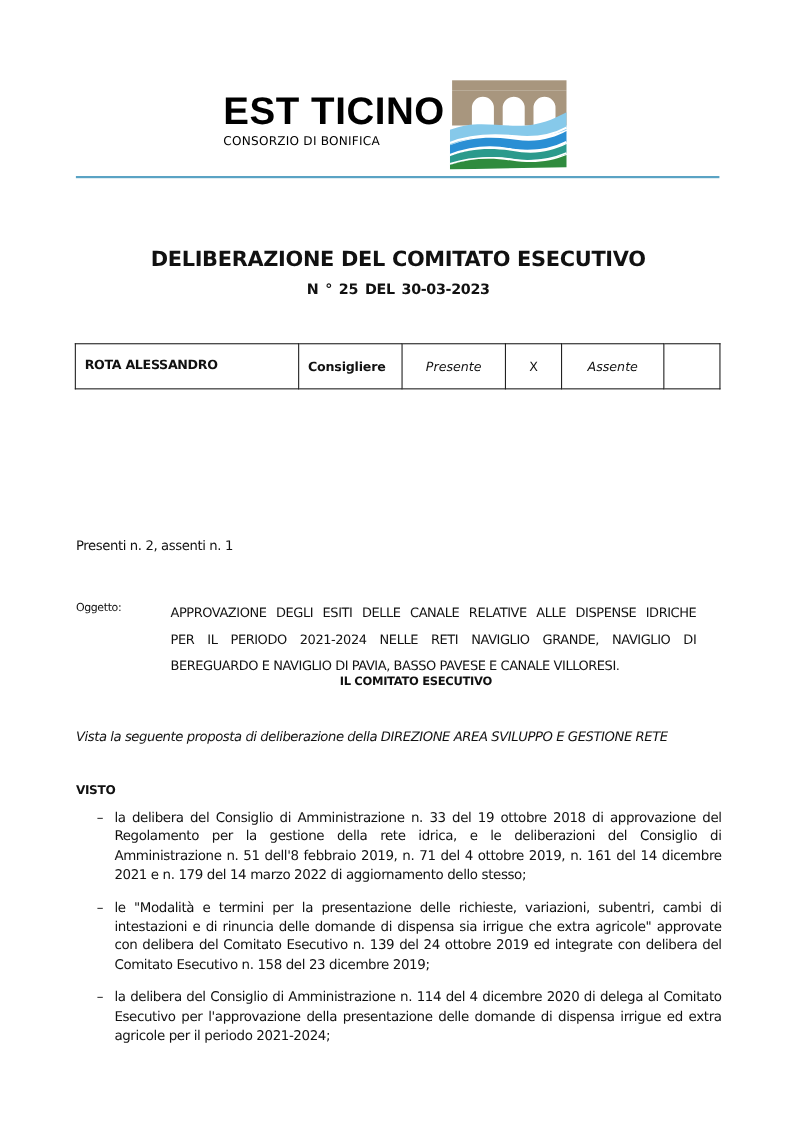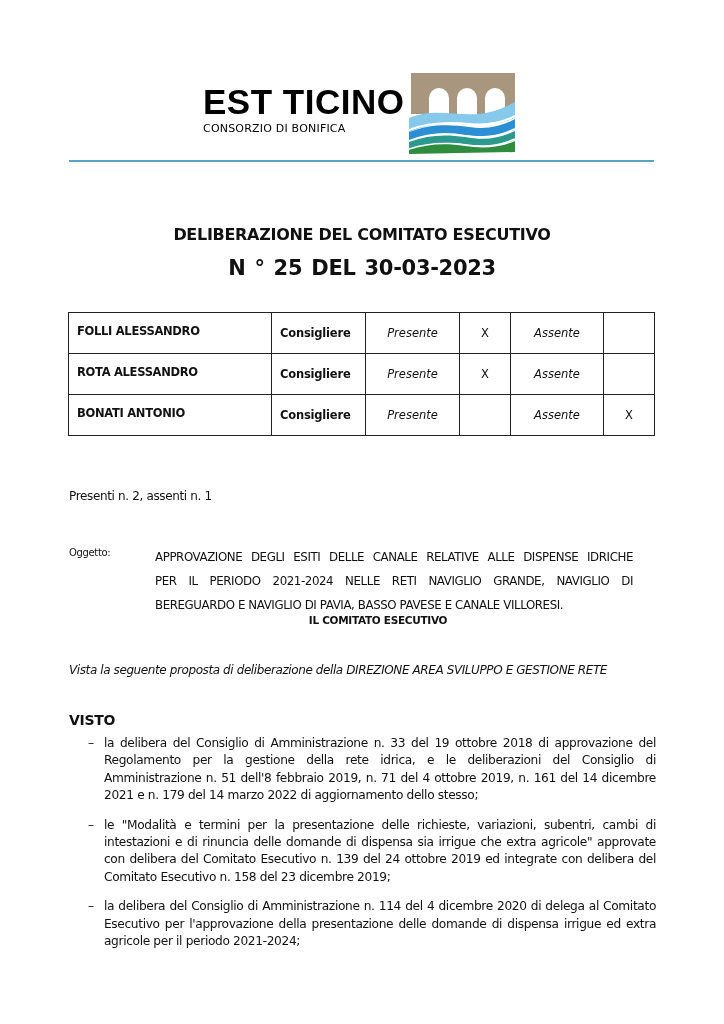--- a/index.html
+++ b/index.html
@@ -58,25 +58,25 @@
     }
 
     
     .title {
       position: absolute;
       left: 0;
       width: 724px;
       text-align: center;
       font-family: "DejaVu Sans", sans-serif;
       font-weight: bold;
-      font-size: 16px;
+      font-size: 19px;
       letter-spacing: -0.3px;
     }
     .title1 { top: 225px; }
-    .title2 { top: 256px; font-size: 21px; word-spacing: 2px; }
+    .title2 { top: 256px; font-size: 13px; word-spacing: 2px; }
 
     
     .att-table {
       position: absolute;
       left: 68px;
       top: 312px;
       border-collapse: collapse;
       font-family: "DejaVu Sans", sans-serif;
       font-size: 11.5px;
     }
@@ -162,21 +162,21 @@
       top: 663px;
       font-style: italic;
       font-size: 12px;
       letter-spacing: -0.4px;
       white-space: nowrap;
     }
     .visto {
       left: 69px;
       top: 712px;
       font-weight: bold;
-      font-size: 14px;
+      font-size: 11px;
       letter-spacing: -0.3px;
     }
 
     .list {
       position: absolute;
       left: 88px;
       top: 735px;
       width: 568px;
     }
     .list-item {
@@ -227,42 +227,26 @@
 </div>
 
 <div class="separator"></div>
 
 <div class="title title1">DELIBERAZIONE DEL COMITATO ESECUTIVO</div>
 <div class="title title2">N ° 25 DEL  30-03-2023</div>
 
 <table class="att-table">
   <tbody>
     <tr>
-      <td class="name">FOLLI ALESSANDRO</td>
-      <td class="role">Consigliere</td>
-      <td class="pres">Presente</td>
-      <td class="mark">X</td>
-      <td class="ass">Assente</td>
-      <td class="mark2"></td>
-    </tr>
-    <tr>
       <td class="name">ROTA ALESSANDRO</td>
       <td class="role">Consigliere</td>
       <td class="pres">Presente</td>
       <td class="mark">X</td>
       <td class="ass">Assente</td>
       <td class="mark2"></td>
-    </tr>
-    <tr>
-      <td class="name">BONATI ANTONIO</td>
-      <td class="role">Consigliere</td>
-      <td class="pres">Presente</td>
-      <td class="mark"></td>
-      <td class="ass">Assente</td>
-      <td class="mark2">X</td>
     </tr>
   </tbody>
 </table>
 
 <div class="abs body-text presenti">Presenti n. 2, assenti n. 1</div>
 
 <div class="abs body-text oggetto-label">Oggetto:</div>
 <div class="body-text oggetto-text">
   <span class="oggetto-line">APPROVAZIONE DEGLI ESITI DELLE CANALE RELATIVE ALLE DISPENSE IDRICHE</span>
   <span class="oggetto-line">PER IL PERIODO 2021-2024 NELLE RETI NAVIGLIO GRANDE, NAVIGLIO DI</span>

